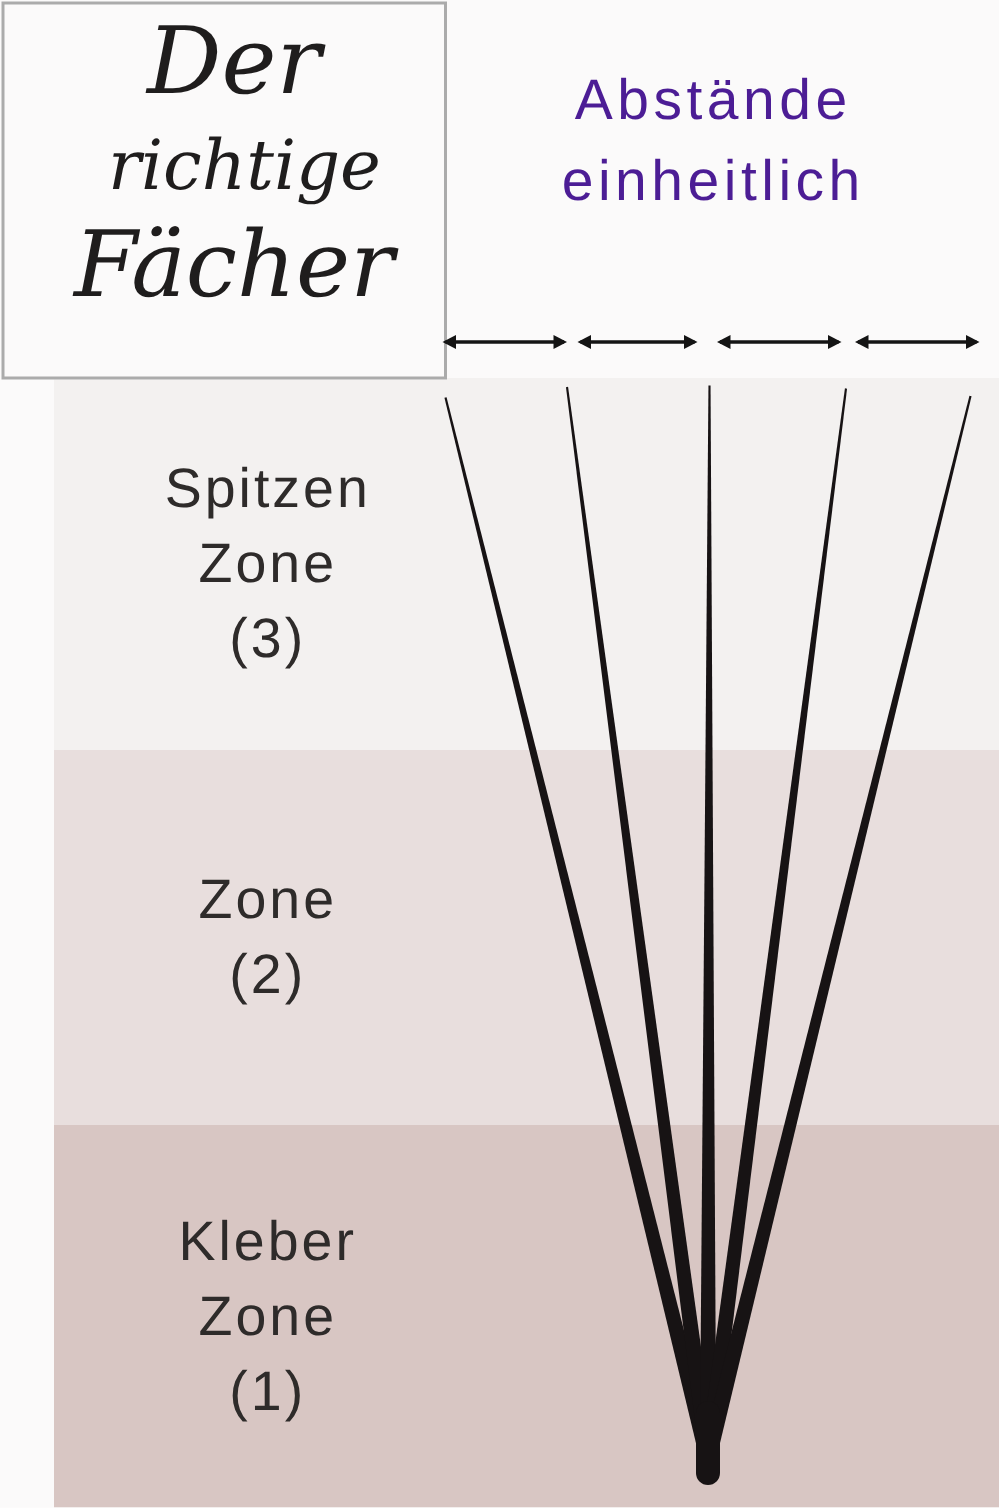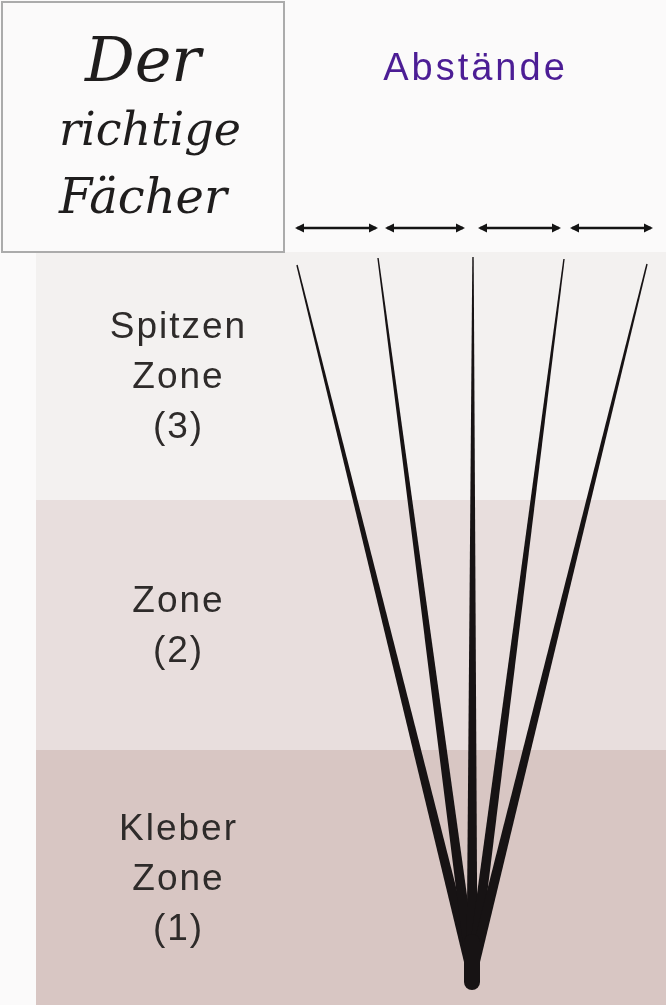--- a/index.html
+++ b/index.html
@@ -36,29 +36,30 @@
   .logo-box {
     position: absolute;
     left: 1px; top: 1px;
     width: 280px; height: 248px;
     background: #fbfafa;
     border: 2px solid #ababab;
     box-sizing: content-box;
     display: flex;
     flex-direction: column;
     align-items: center;
-    justify-content: center;
+    justify-content: flex-start;
     text-align: center;
     color: #1f1d1d;
     font-family: "DejaVu Serif", serif;
     font-style: italic;
+    padding-left: 13px;
   }
   .logo-line1 { font-size: 62px; line-height: 76px; }
   .logo-line2 { font-size: 46px; line-height: 62px; margin-left: 14px; }
-  .logo-line3 { font-size: 48px; line-height: 72px; }
+  .logo-line3 { font-size: 61px; line-height: 72px; }
 
   .header {
     position: absolute;
     left: 285px; top: 40px;
     width: 381px;
     text-align: center;
     color: #4c1d95;
     font-weight: 300;
     font-size: 38px;
     line-height: 54px;
@@ -102,20 +103,21 @@
   </div>
 
   <div class="logo-box">
     <div class="logo-line1">Der</div>
     <div class="logo-line2">richtige</div>
     <div class="logo-line3">Fächer</div>
   </div>
 
   <div class="header">
     <div>Abstände</div>
+    <div>einheitlich</div>
   </div>
 
   <svg id="fan-svg" class="fan-svg" width="666" height="1005" viewBox="0 0 666 1005">
       <line x1="297" y1="228" x2="376" y2="228" stroke="#141414" stroke-width="2.3"></line>
       <polygon points="295,228 304,223.4 304,232.6" fill="#141414"></polygon>
       <polygon points="378,228 369,223.4 369,232.6" fill="#141414"></polygon>
       <line x1="387" y1="228" x2="463" y2="228" stroke="#141414" stroke-width="2.3"></line>
       <polygon points="385,228 394,223.4 394,232.6" fill="#141414"></polygon>
       <polygon points="465,228 456,223.4 456,232.6" fill="#141414"></polygon>
       <line x1="480" y1="228" x2="559" y2="228" stroke="#141414" stroke-width="2.3"></line>

